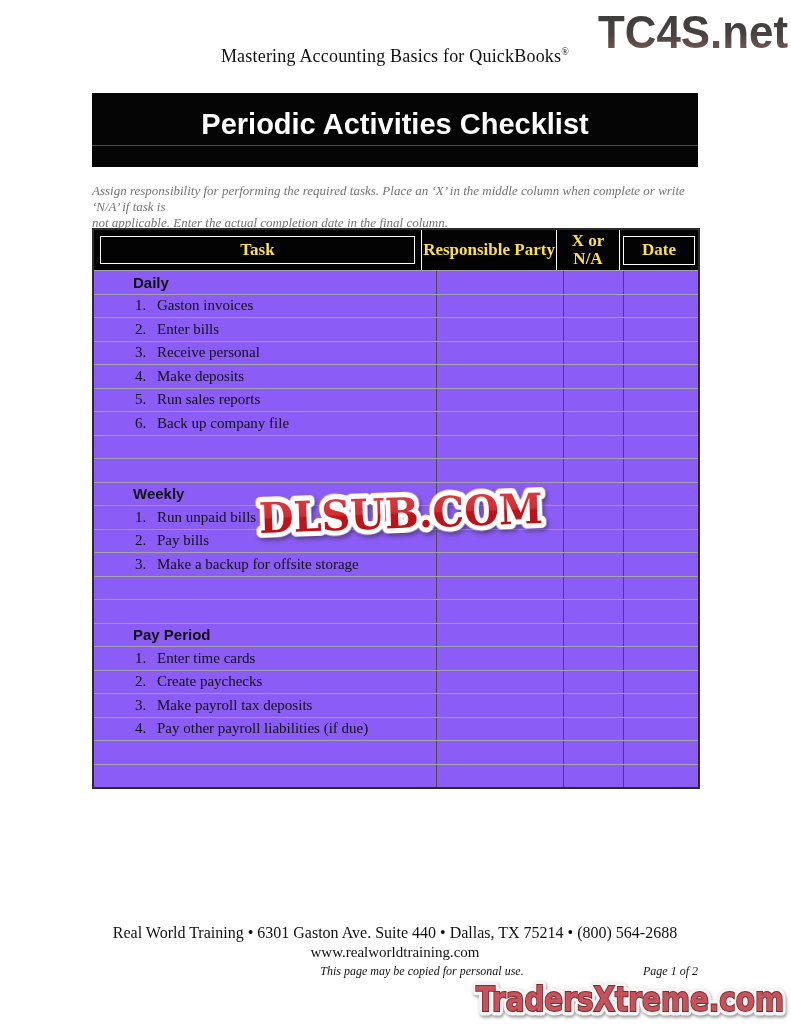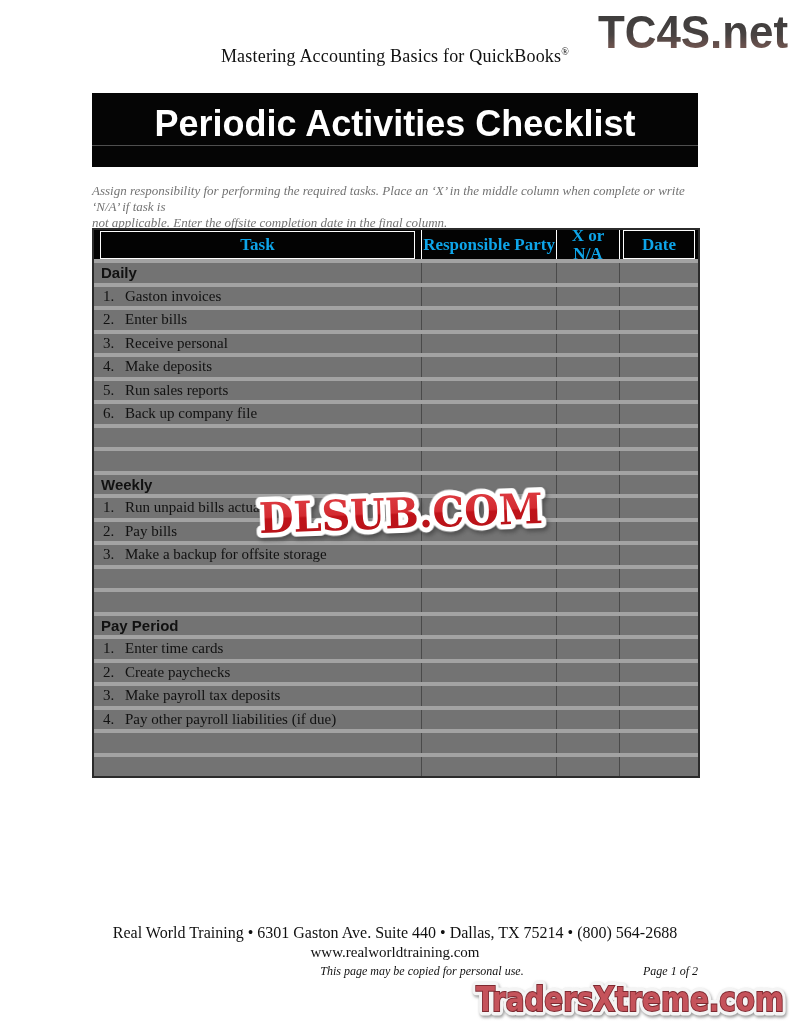--- a/index.html
+++ b/index.html
@@ -14,40 +14,40 @@
 
   
   .wm-top { position:absolute; left:596px; top:4px; }
   .wm-mid { position:absolute; left:246px; top:480px; z-index:5; }
   .wm-bot { position:absolute; left:468px; top:976px; z-index:5; }
 
   
   .banner { position:absolute; left:92px; top:93px; width:606px; height:74px; background:#050505; }
   .banner-text { height:52px; display:flex; align-items:center; justify-content:center;
                  padding-top:10px; color:#fff; font-family:"Liberation Sans", sans-serif;
-                 font-weight:bold; font-size:36px; }
+                 font-weight:bold; font-size:29px; }
   .banner-line { position:absolute; left:0; right:0; top:52px; border-top:1px solid #4f4f4f; }
 
   
   .instructions { position:absolute; left:92px; top:183px; width:612px;
                   font-style:italic; font-size:13px; line-height:16px; color:#737373; }
 
   
   .checklist { position:absolute; left:92px; top:228px; width:608px; border:2px solid #2b2b2b; }
-  .thead { display:flex; height:29px; background:#030303; color:#0ea5e9;
+  .thead { display:flex; height:40px; background:#030303; color:#fde047;
            font-weight:bold; font-size:17px; }
   .th { display:flex; align-items:center; justify-content:center; text-align:center;
         line-height:18px; }
   .th + .th { border-left:1.5px solid #fff; }
   .c-task { width:327px; } .c-resp { width:135px; } .c-xna { width:63px; } .c-date { width:79px; }
   .th-inner { border:1.5px solid #fdfdfd; width:100%; margin:0 6px; height:28px;
               display:flex; align-items:center; justify-content:center; }
   .th-inner-date { border:1.5px solid #fdfdfd; width:100%; margin:0 3px; height:29px;
                    display:flex; align-items:center; justify-content:center; }
-  .tr { display:flex; height:23.5px; border-top:4px solid #a3a3a3; background:#737373; }
+  .tr { display:flex; height:23.5px; border-top:1px solid #a3a3a3; background:#8b5cf6;padding-left:32px; }
   .td { height:100%; }
   .td + .td { border-left:1px solid #4a4a4a; }
   .td.task-col { display:flex; align-items:center; font-size:15px; }
   .td .num { display:inline-block; margin-left:9px; width:22px; }
   .sec-label { font-family:"Liberation Sans", sans-serif; font-weight:bold;
                font-size:15px; margin-left:7px; }
 
   
   .footer { position:absolute; left:92px; top:924px; width:606px; font-size:16px; }
   .footer-l1 { text-align:center; }
@@ -76,21 +76,21 @@
 
   <div class="course-title"><span>Mastering Accounting Basics for QuickBooks</span><sup>®</sup></div>
 
   <div class="banner">
     <div class="banner-text">Periodic Activities Checklist</div>
     <div class="banner-line"></div>
   </div>
 
   <div class="instructions">
     <div>Assign responsibility for performing the required tasks. Place an ‘X’ in the middle column when complete or write ‘N/A’ if task is</div>
-    <div>not applicable. Enter the offsite completion date in the final column.</div>
+    <div>not applicable. Enter the actual completion date in the final column.</div>
   </div>
 
   <div class="checklist">
     <div class="thead">
       <div class="th c-task">
         <div class="th-inner">
           <span>Task</span>
         </div>
       </div>
       <div class="th c-resp">Responsible Party</div>

